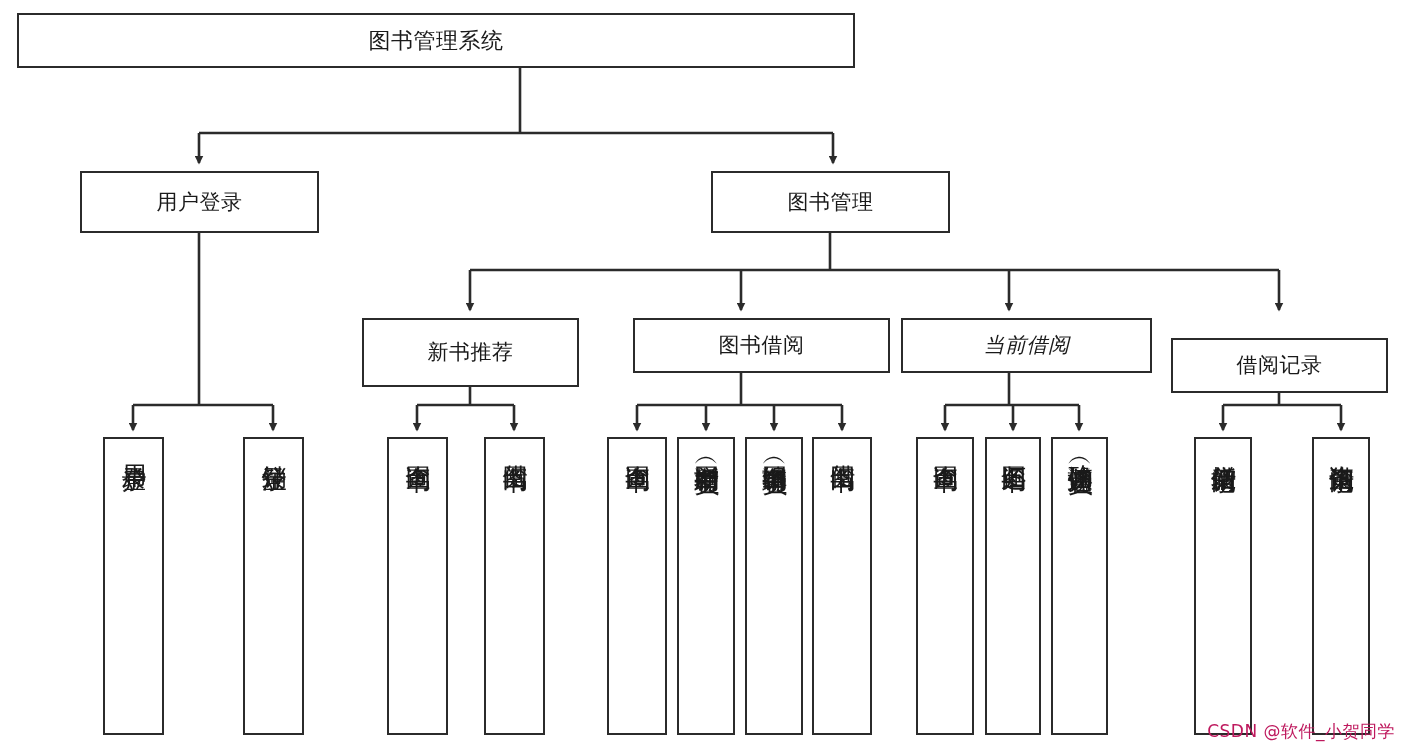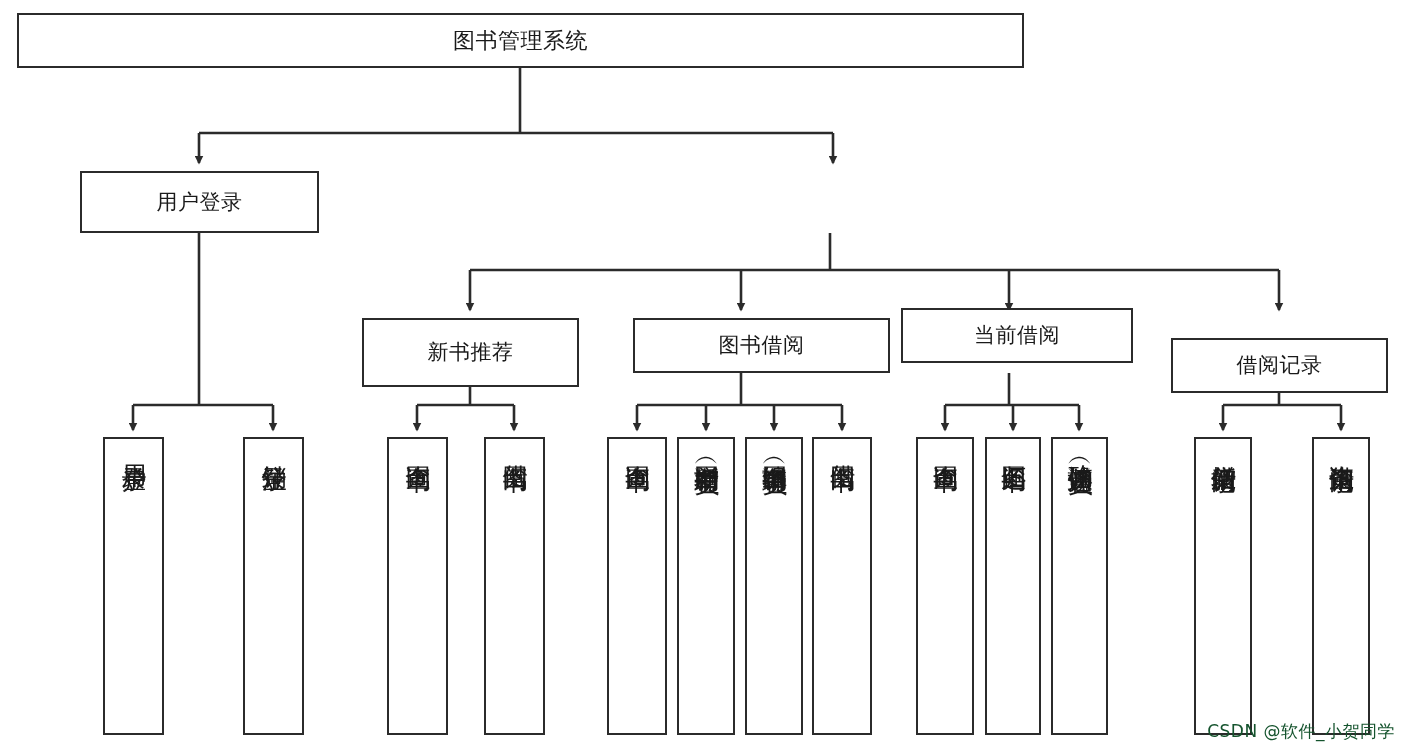--- a/index.html
+++ b/index.html
@@ -56,21 +56,21 @@
     line-height:1.06;
     letter-spacing:1px;
     white-space:normal;
     max-height:100%;
   }
   .watermark{
     position:absolute;
     right:10px;
     bottom:4px;
     font-size:17px;
-    color:#14532d;
+    color:#be185d;
     letter-spacing:0.5px;
     white-space:nowrap;
     z-index:5;
     user-select:none;
   }
 </style>
 </head>
 <body>
 
 <div id="canvas">
@@ -118,38 +118,41 @@
       <path d="M1013,405 L1013,430" marker-end="url(#arrow)"></path>
       <path d="M1079,405 L1079,430" marker-end="url(#arrow)"></path>
 
       <path d="M1279,373 L1279,405"></path>
       <path d="M1223,405 L1341,405"></path>
       <path d="M1223,405 L1223,430" marker-end="url(#arrow)"></path>
       <path d="M1341,405 L1341,430" marker-end="url(#arrow)"></path>
     </g>
   </svg>
 
-  <div class="node root" style="left:17px; top:13px; width:1007px; height:55px;">
+  <div class="node root" style="left:17px; top:13px; width:838px; height:55px;">
     <span class="node-label">图书管理系统</span>
   </div>
 
   <div class="node" style="left:80px; top:171px; width:239px; height:62px;">
     <span class="node-label">用户登录</span>
   </div>
 
+  <div class="node" style="left:711px; top:171px; width:239px; height:62px;">
+    <span class="node-label">图书管理</span>
+  </div>
 
   <div class="node" style="left:362px; top:318px; width:217px; height:69px;">
     <span class="node-label">新书推荐</span>
   </div>
 
   <div class="node" style="left:633px; top:318px; width:257px; height:55px;">
     <span class="node-label">图书借阅</span>
   </div>
 
-  <div class="node" style="left:901px; top:308px; width:232px; height:55px;">
+  <div class="node" style="left:901px; top:318px; width:251px; height:55px;font-style:italic;">
     <span class="node-label">当前借阅</span>
   </div>
 
   <div class="node" style="left:1171px; top:318px; width:217px; height:55px;margin-top:20px;">
     <span class="node-label">借阅记录</span>
   </div>
 
   <div class="node leaf" style="left:103px; top:437px; width:61px; height:298px;">
     <span class="node-label">用户登录</span>
   </div>

